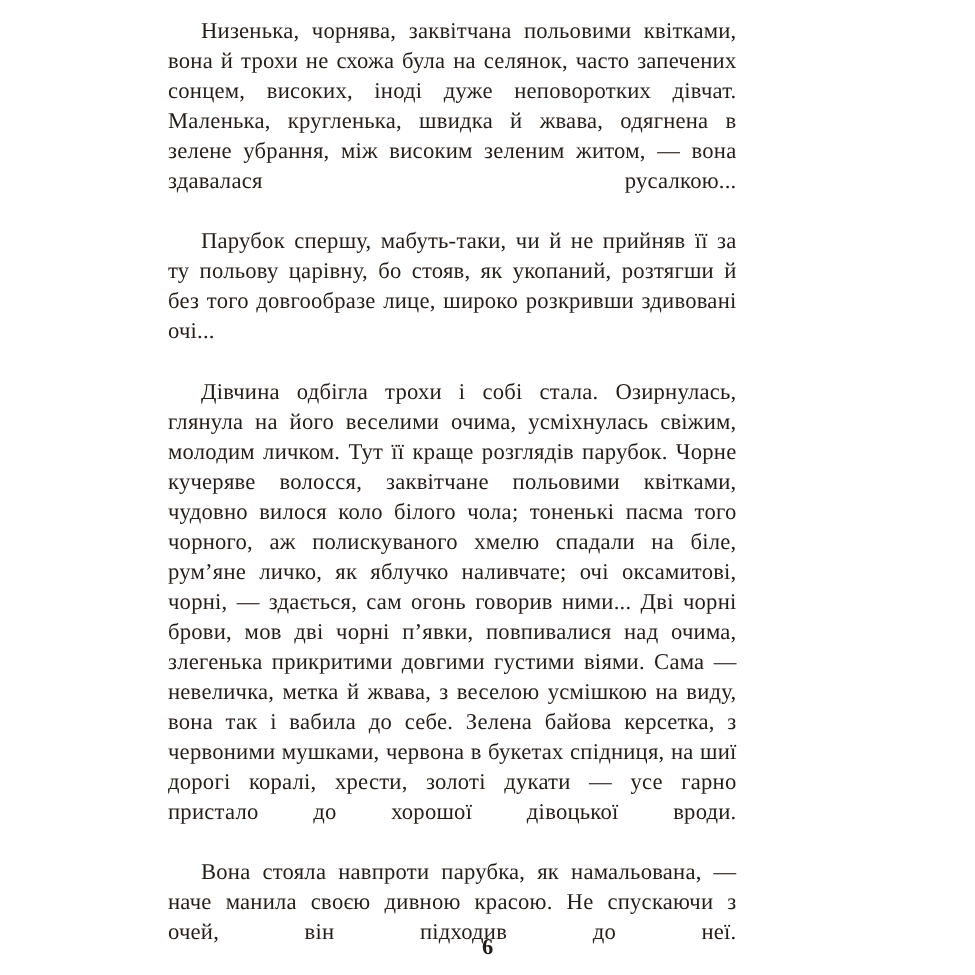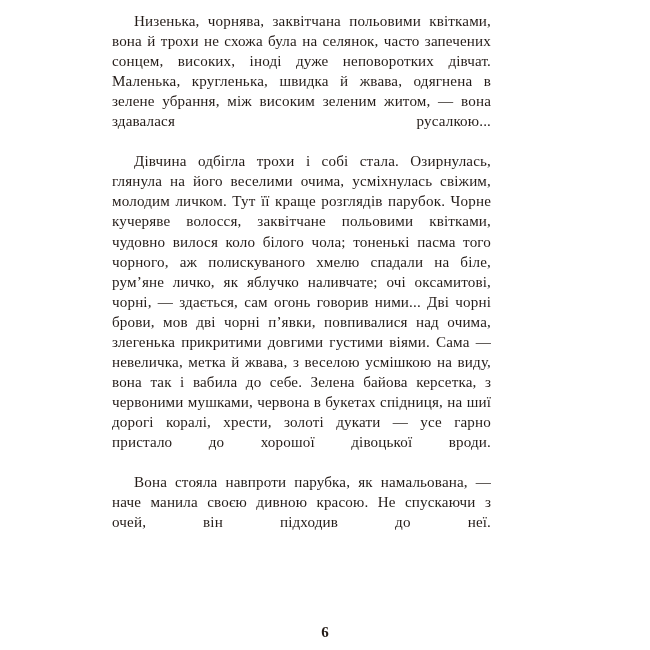--- a/index.html
+++ b/index.html
@@ -59,20 +59,21 @@
     letter-spacing: 0;
   }
 </style>
 </head>
 <body>
 
 <div id="page">
 
   <div id="text-column">
     <p class="para">Низенька, чорнява, заквітчана польовими квітками, вона й трохи не схожа була на селянок, часто запечених сонцем, високих, іноді дуже неповоротких дівчат. Маленька, кругленька, швидка й жвава, одягнена в зелене убрання, між високим зеленим житом, — вона здавалася русалкою...</p>
+    <p class="para">Парубок спершу, мабуть-таки, чи й не прийняв її за ту польову царівну, бо стояв, як укопаний, розтягши й без того довгообразе лице, широко розкривши здивовані очі...</p>
     <p class="para">Дівчина одбігла трохи і собі стала. Озирнулась, глянула на його веселими очима, усміхнулась свіжим, молодим личком. Тут її краще розглядів парубок. Чорне кучеряве волосся, заквітчане польовими квітками, чудовно вилося коло білого чола; тоненькі пасма того чорного, аж полискуваного хмелю спадали на біле, рум’яне личко, як яблучко наливчате; очі оксамитові, чорні, — здається, сам огонь говорив ними... Дві чорні брови, мов дві чорні п’явки, повпивалися над очима, злегенька прикритими довгими густими віями. Сама — невеличка, метка й жвава, з веселою усмішкою на виду, вона так і вабила до себе. Зелена байова керсетка, з червоними мушками, червона в букетах спідниця, на шиї дорогі коралі, хрести, золоті дукати — усе гарно пристало до хорошої дівоцької вроди.</p>
     <p class="para">Вона стояла навпроти парубка, як намальована, — наче манила своєю дивною красою. Не спускаючи з очей, він підходив до неї.</p>
 
   </div>
 
   <div id="page-number">6</div>
 
 </div>
 
 </body></html>

